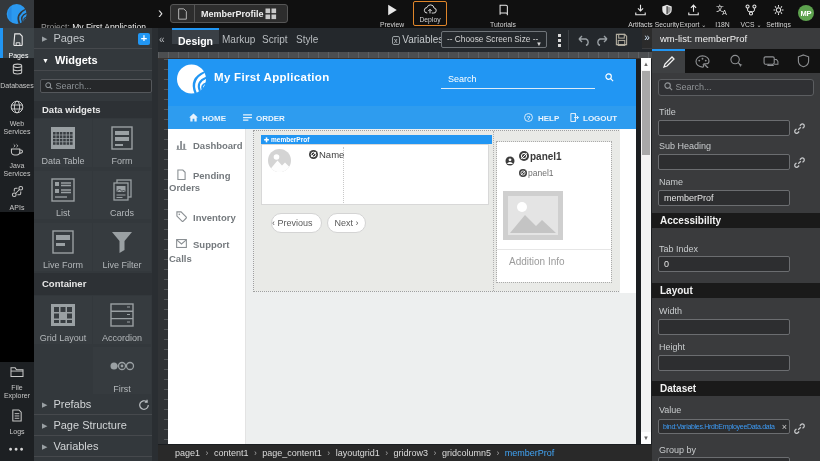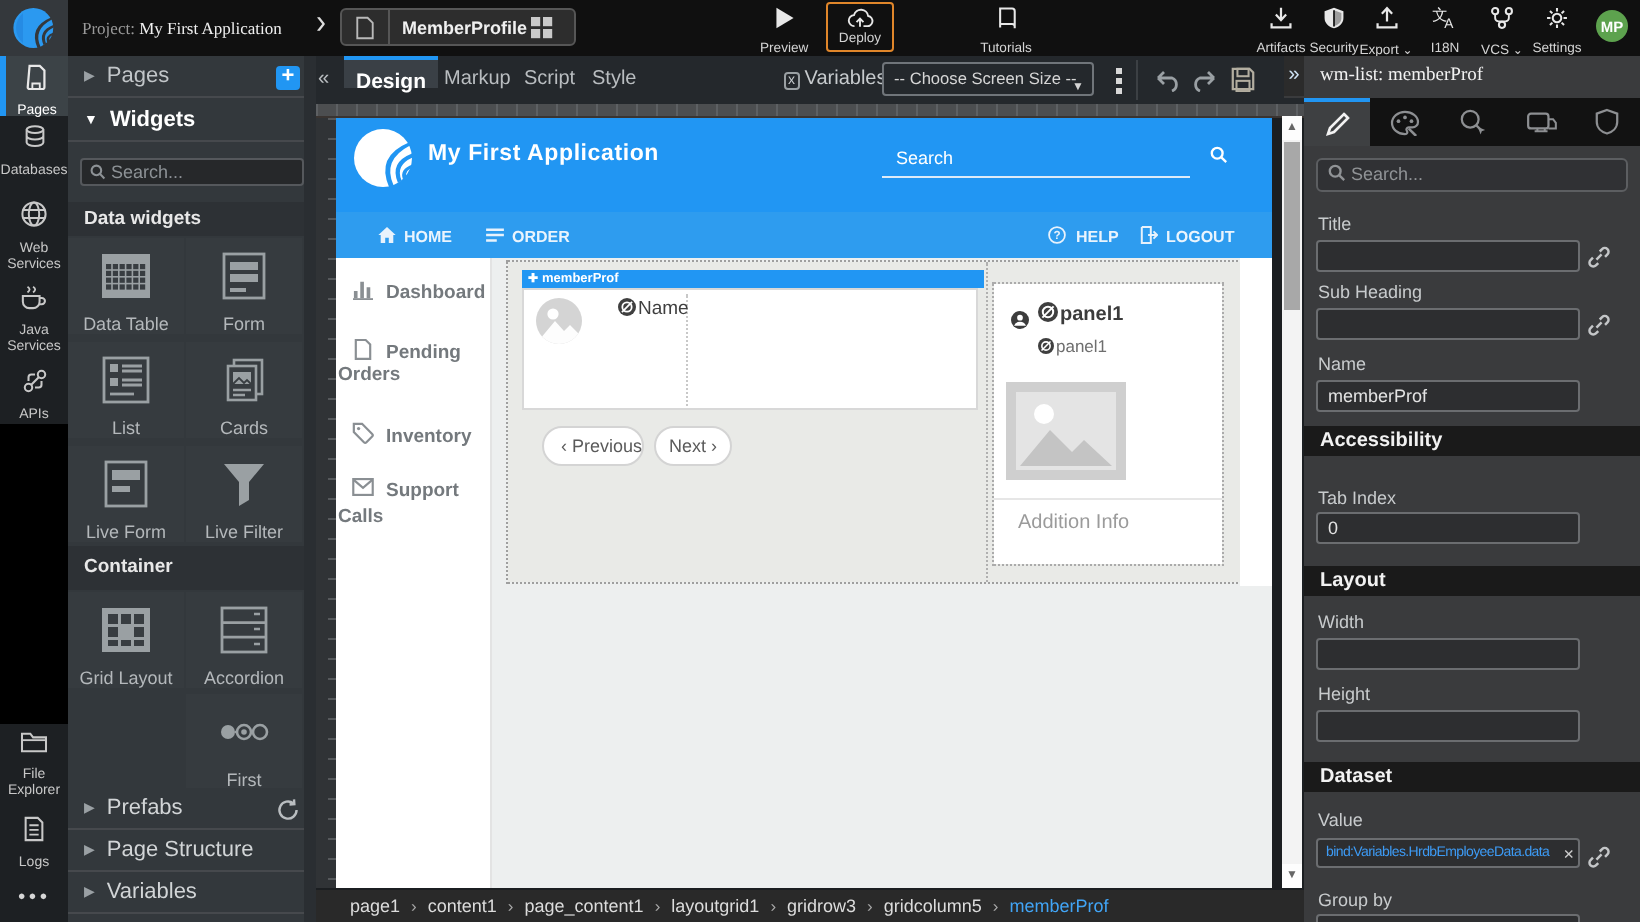--- a/index.html
+++ b/index.html
@@ -4,21 +4,21 @@
 <style>
 * { margin:0; padding:0; box-sizing:border-box; }
 html,body { width:820px; height:461px; overflow:hidden; background:#111;
   font-family:"Liberation Sans", sans-serif; }
 .abs { position:absolute; }
 #root { position:relative; width:820px; height:461px; }
 
 
 #topbar { left:0; top:0; width:820px; height:28px; background:#101010; }
 #logobox { left:0; top:0; width:34px; height:28px; background:#34383c; }
-#projname { left:41px; top:9px; font-size:8.5px; color:#f0f0f0;font-family:Liberation Serif, serif; }
+#projname { left:41px; top:22px; font-size:8.5px; color:#f0f0f0; }
 #projname .pfx { color:#9a9a9a; }
 #tbchev { left:158px; top:3px; color:#ddd; font-size:15px; font-weight:normal; transform:scaleY(1.15); }
 #pagetab { left:170px; top:4px; width:118px; height:19px; background:#2d2d2d;
   border:1px solid #565656; border-radius:3px; display:flex; align-items:center; }
 #pagetab .fname { color:#f0f0f0; font-size:9px; font-weight:bold; margin-left:6px; }
 .tbtn { position:absolute; top:2px; text-align:center; color:#ddd; }
 .tbtn .lbl { font-size:6.8px; color:#d4d4d4; margin-top:1px; }
 #avatar { left:798px; top:5px; width:16px; height:16px; border-radius:50%;
   background:#5da24e; color:#fff; font-size:7.5px; font-weight:bold;
   display:flex; align-items:center; justify-content:center; }
@@ -75,21 +75,21 @@
   outline:1px dotted #9f9f9f; }
 #breadcrumb { left:158px; top:445px; width:662px; height:16px; background:#292929;
   color:#dcdcdc; font-size:9px; line-height:16px; }
 #breadcrumb span.sep { color:#a8a8a8; margin:0 5.5px; font-size:8.5px; }
 
 
 #rightpanel { left:652px; top:28px; width:168px; height:433px; background:#3a3b3d; }
 #rphead { left:642px; top:28px; width:178px; height:21px; background:#3a3b3d; }
 #rpcollapse { position:absolute; left:0; top:0; width:10px; height:20px; background:#2b2b2b;
   color:#cfe3f5; font-size:10px; line-height:20px; text-align:center;}
-#rptitle { position:absolute; left:18px; top:5px; color:#f2f2f2; font-size:9.5px;font-family:Liberation Serif, serif; }
+#rptitle { position:absolute; left:18px; top:5px; color:#f2f2f2; font-size:9.5px; }
 #rptabs { left:652px; top:49px; width:168px; height:24px; background:#121212; }
 .rtab { position:absolute; top:0; width:33px; height:24px; display:flex; align-items:center; justify-content:center;}
 .rtab.active { background:#3e4042; border-top:2px solid #2196f3; }
 #rpsearch { left:658px; top:79px; width:156px; height:17px; background:#303134;
   border:1px solid #5c5e61; border-radius:3px; color:#909396; font-size:9px;
   line-height:14px; padding-left:5px;}
 .rlbl { position:absolute; left:659px; color:#c8cbcd; font-size:9px; }
 .rinput { position:absolute; left:658px; width:132px; height:16px; background:#2d2e30;
   border:1px solid #6b6d70; border-radius:2px; color:#e3e3e3; font-size:9px;
   line-height:15px; padding-left:5px; }
@@ -476,21 +476,21 @@
           </div>
           <div style="position:absolute;left:81px;top:2px;width:1px;height:56px;border-left:1px dotted #c8c8c8;"></div>
           <div style="position:absolute;left:47px;top:4px;color:#3f3f3f;font-size:9.5px;">
             <svg width="9" height="9" viewBox="0 0 10 10" style="vertical-align:-1px;margin-right:1px;">
                 <circle cx="5" cy="5" r="5" fill="#3f3f3f"></circle>
                 <circle cx="5" cy="5" r="2.6" fill="none" stroke="#fff" stroke-width="1"></circle>
                 <path d="M2.2 7.8 L7.8 2.2" stroke="#fff" stroke-width="1"></path>
               </svg>Name</div>
         </div>
       </div>
-      <div class="abs" style="left:103px;top:84px;width:51px;height:20px;background:#fff;border:1px solid #d4d4d4;border-radius:10px;color:#5a5a5a;font-size:9px;line-height:18px;text-align:right;">‹ Previous</div>
+      <div class="abs" style="left:103px;top:84px;width:51px;height:20px;background:#fff;border:1px solid #d4d4d4;border-radius:10px;color:#5a5a5a;font-size:9px;line-height:18px;text-align:left;">‹ Previous</div>
       <div class="abs" style="left:159px;top:84px;width:39px;height:20px;background:#fff;border:1px solid #d4d4d4;border-radius:10px;color:#5a5a5a;font-size:9px;line-height:18px;text-align:center;">Next ›</div>
       <div class="abs" id="panel1" style="left:329px;top:13px;width:114px;height:140px;background:#fff;outline:1px dotted #ababab;">
         <div style="position:absolute;left:8px;top:10px;">
           <svg width="10" height="10" viewBox="0 0 12 12">
               <circle cx="6" cy="6" r="5.4" fill="#3c3c3c"></circle>
               <circle cx="6" cy="4.6" r="1.7" fill="#fff"></circle>
               <path d="M2.4 9.5 a3.9 3.9 0 0 1 7.2 0 z" fill="#fff"></path>
             </svg>
         </div>
         <div style="position:absolute;left:22px;top:9px;color:#3b3b3b;font-size:10px;font-weight:bold;"><svg width="10" height="10" viewBox="0 0 10 10" style="vertical-align:-1px;margin-right:1px;">

